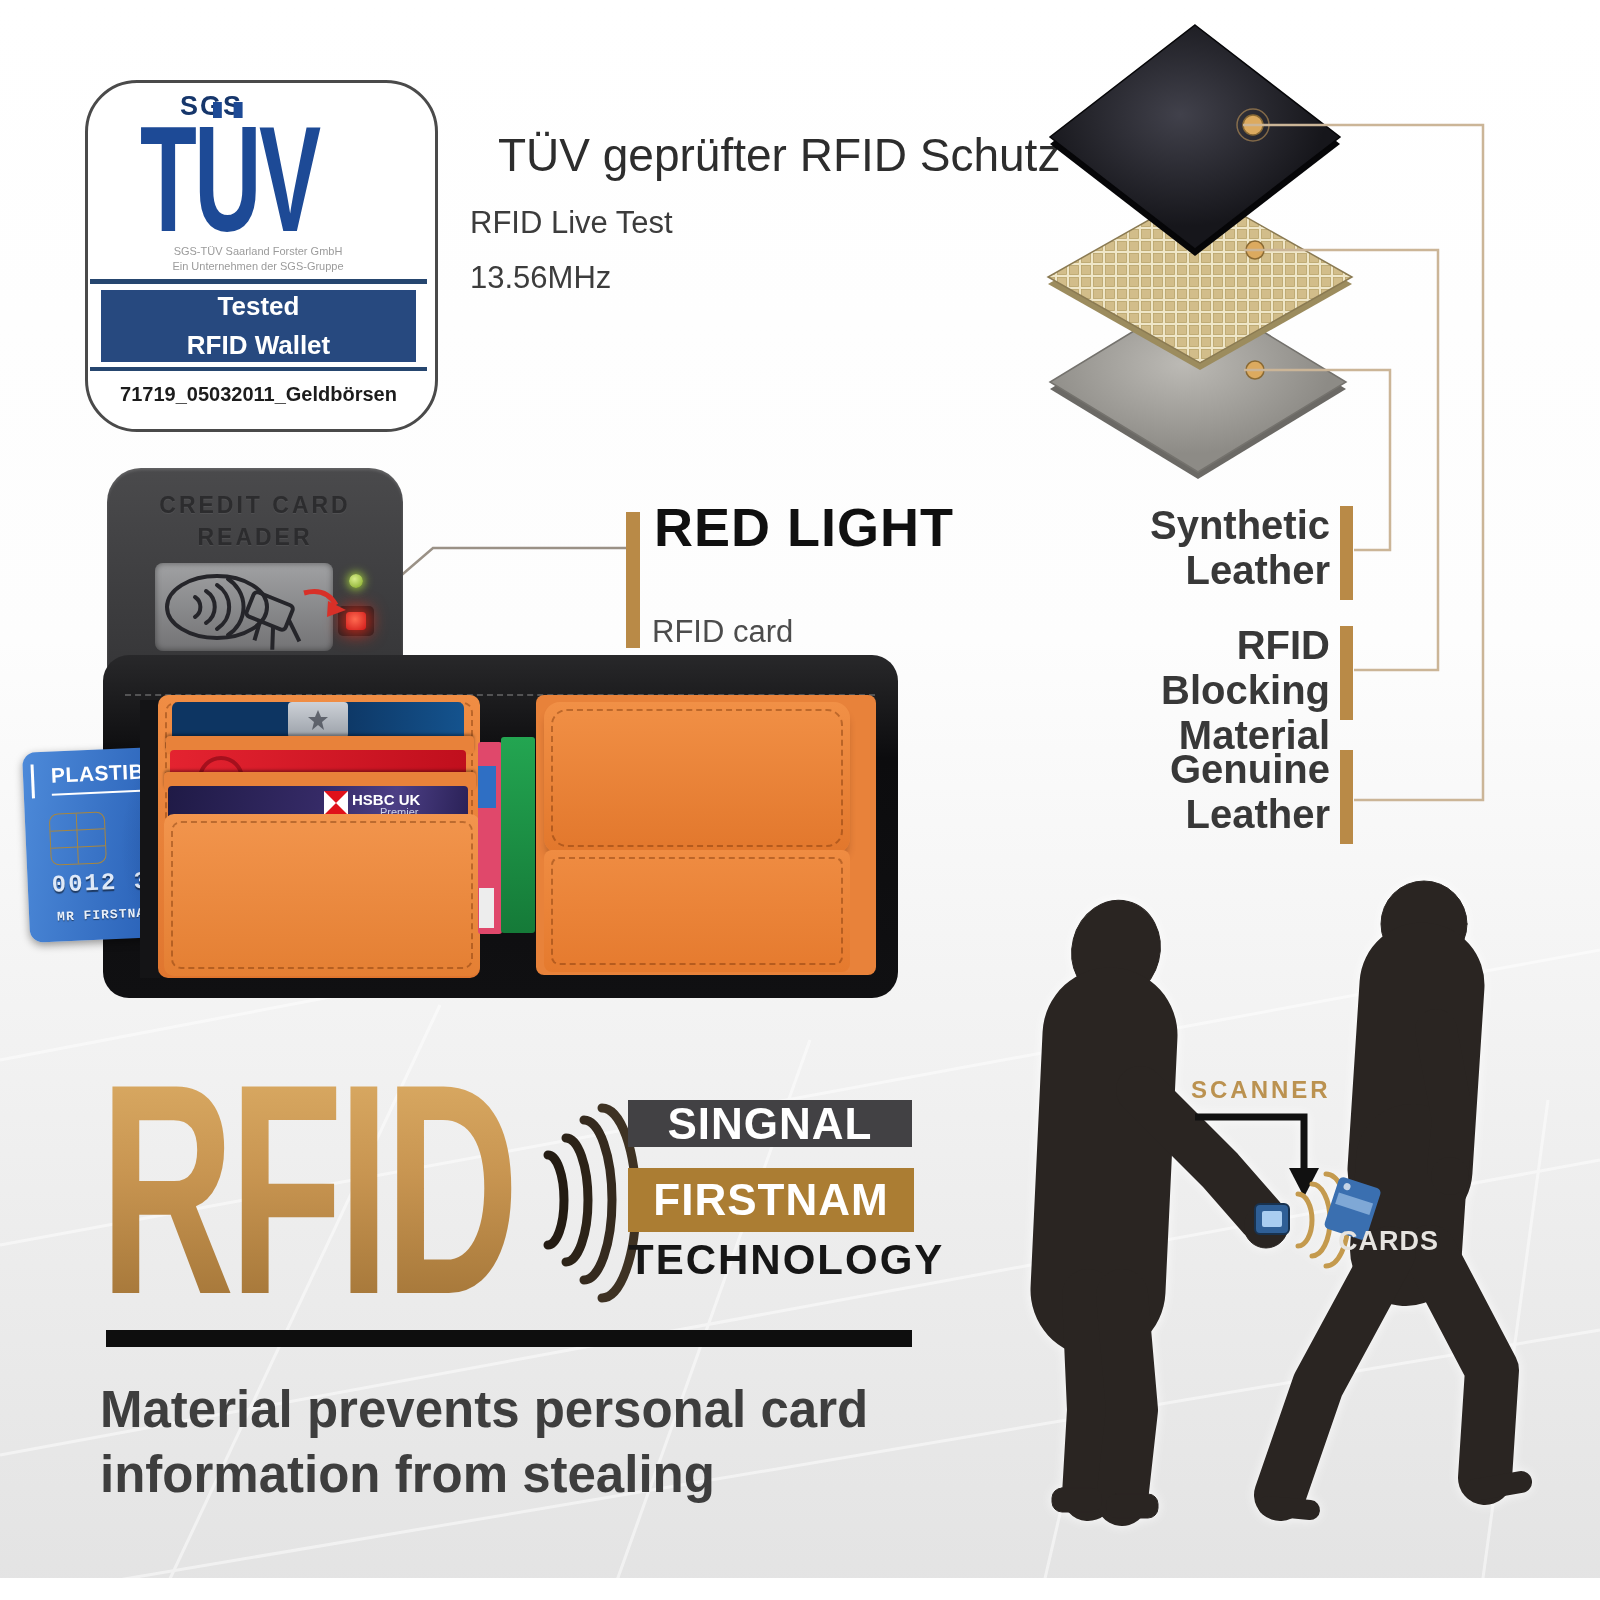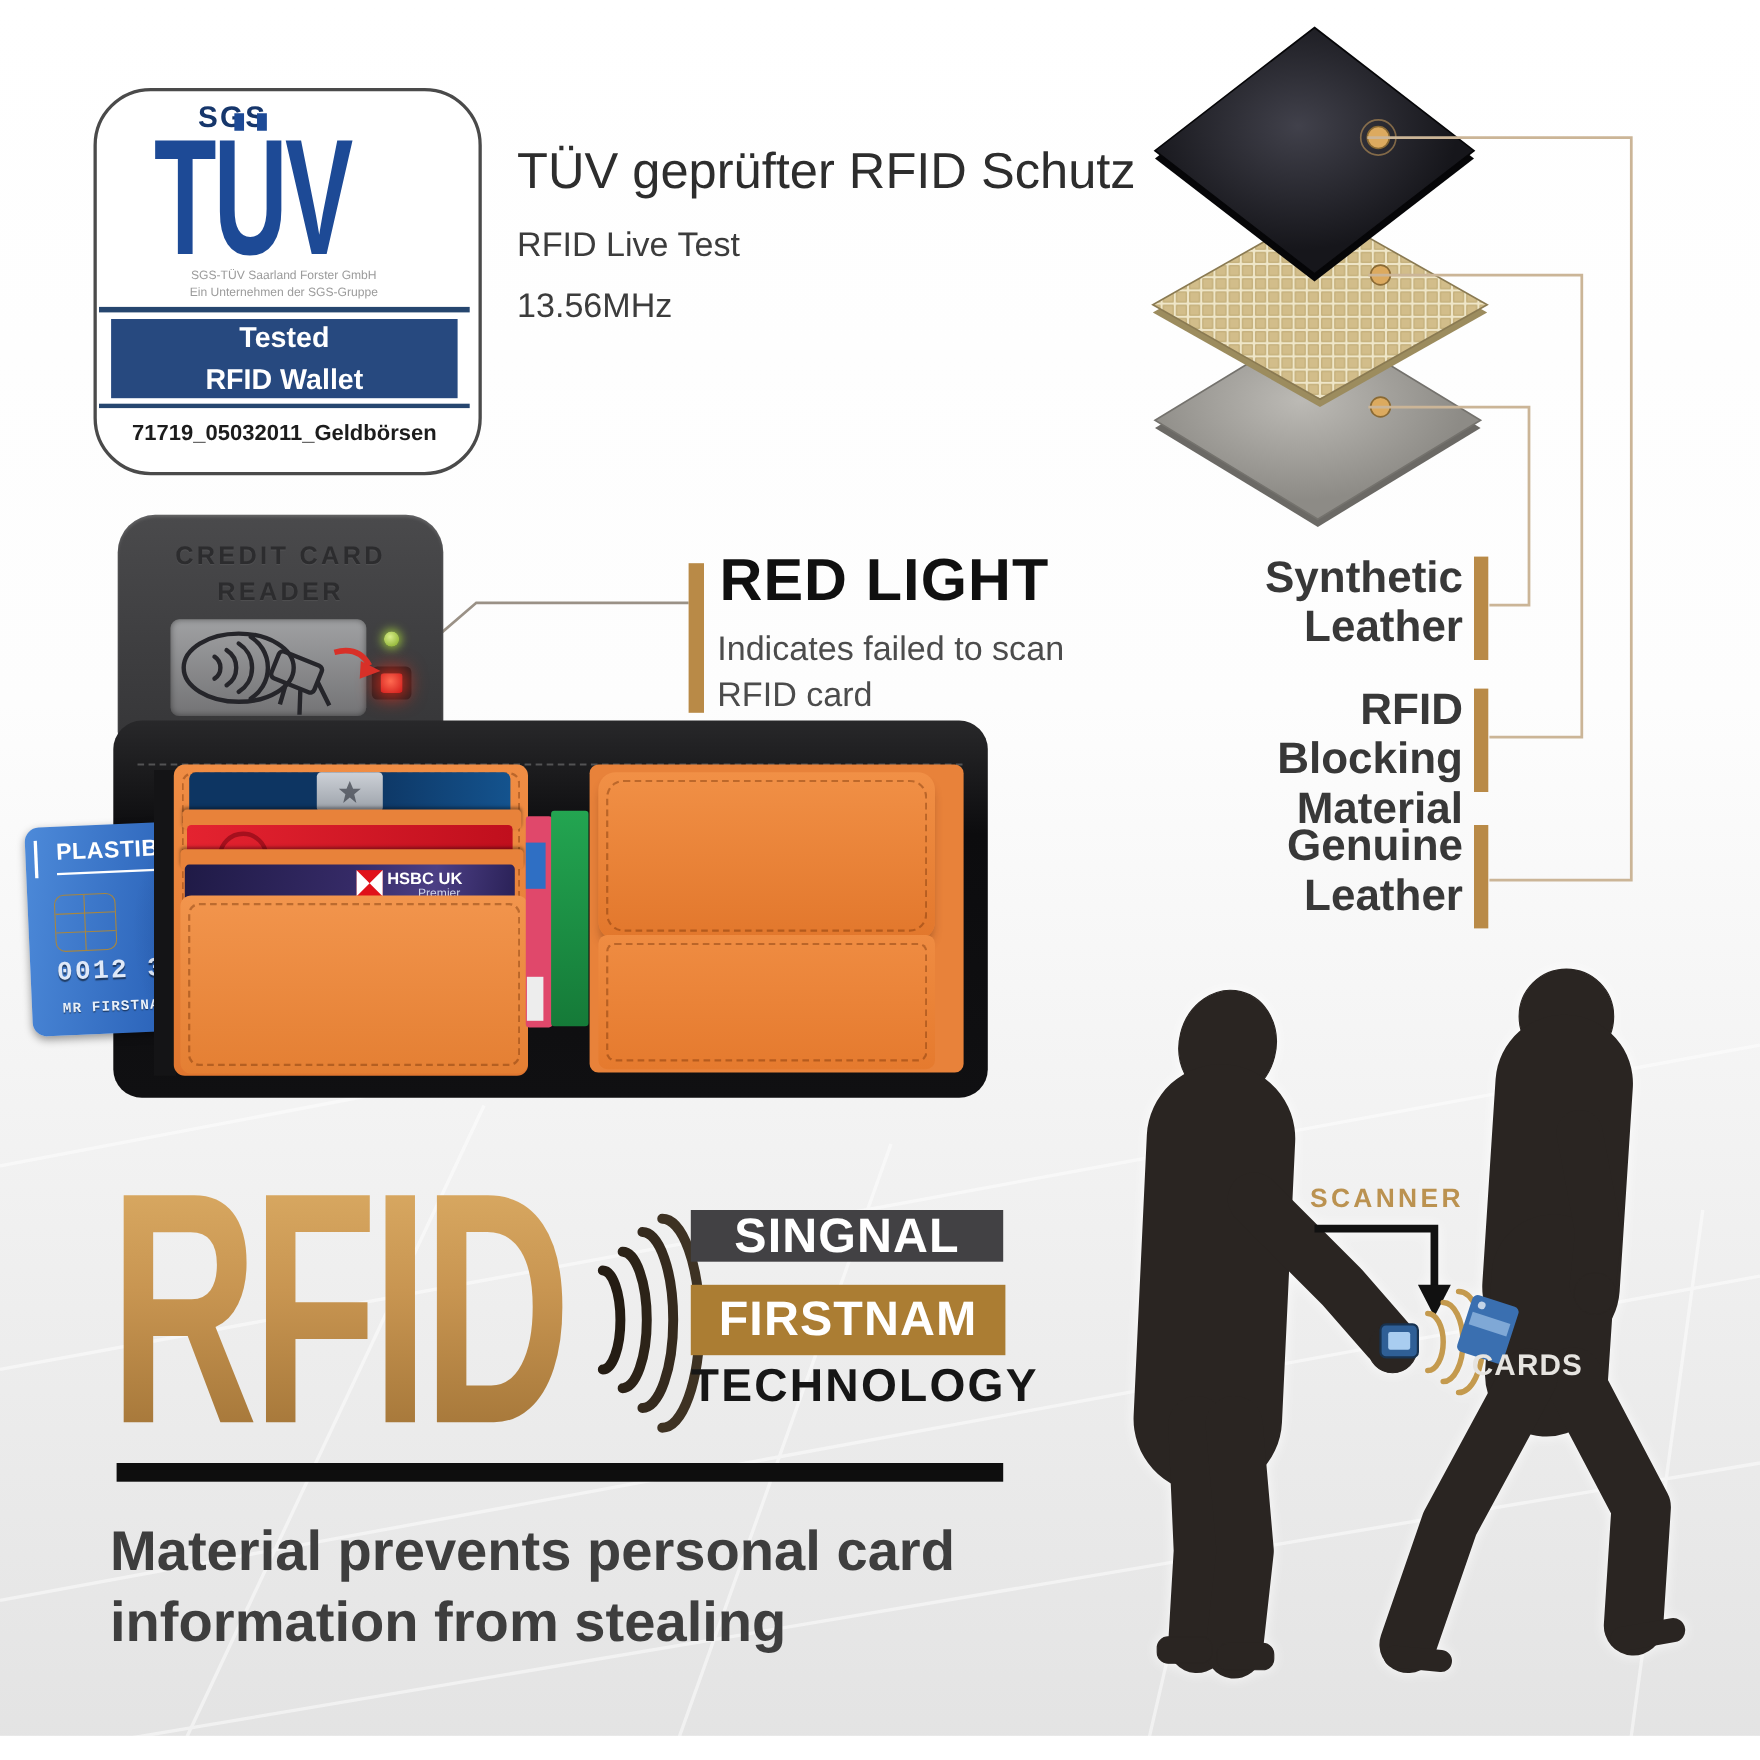--- a/index.html
+++ b/index.html
@@ -17,21 +17,21 @@
   .badge-sub1{left:25px;top:162px;width:290px;text-align:center;font-size:11px;color:#9b9b9b;}
   .badge-sub2{left:25px;top:177px;width:290px;text-align:center;font-size:11px;color:#9b9b9b;}
   .badge-rule{left:2px;width:337px;height:5px;background:#26466f;}
   .rule-top{top:196px;} .rule-bottom{top:284px;height:4px;}
   .badge-banner{left:13px;top:207px;width:315px;height:72px;background:var(--banner_navy);
     display:flex;flex-direction:column;align-items:center;justify-content:space-between;
     color:#fff;font-weight:bold;font-size:26px;line-height:33px;}
   .badge-code{left:0;top:300px;width:341px;text-align:center;font-weight:bold;font-size:20px;color:#1c1c1c;}
 
   
-  .hdr-title{left:470px;top:128px;font-size:46px;color:#2d2d2d;font-weight:500;}
+  .hdr-title{left:498px;top:128px;font-size:46px;color:#2d2d2d;font-weight:500;}
   .hdr-sub{left:470px;top:205px;font-size:31px;color:#3c3c3c;font-weight:500;}
   .hdr-freq{left:470px;top:260px;font-size:31px;color:#3c3c3c;font-weight:500;}
 
   
   .mat-label{width:270px;left:1060px;text-align:right;font-size:40px;font-weight:600;color:#383838;line-height:45px;}
   .mat-syn{top:503px;} .mat-rfid{top:623px;} .mat-gen{top:747px;}
   .gold-bar{left:1340px;width:13px;height:94px;background:var(--gold);}
   .bar-syn{top:506px;} .bar-rfid{top:626px;} .bar-gen{top:750px;}
 
   
@@ -241,21 +241,20 @@
   <div class="abs led-green"></div>
   <div class="abs led-red-bezel"></div>
   <div class="abs led-red"></div>
   <svg class="abs" style="left:298px;top:583px;" width="56" height="48" viewBox="0 0 56 48">
     <path d="M6,10 Q28,4 38,22" fill="none" stroke="#d83028" stroke-width="5"></path>
     <polygon points="30,18 48,27 29,34" fill="#d83028"></polygon>
   </svg>
 
   <div class="abs rlight-bar"></div>
   <div class="abs rlight-title">RED LIGHT</div>
-  <div class="abs rlight-d1">Indicates failed to scan</div>
   <div class="abs rlight-d2">RFID card</div>
 
   <div class="abs wallet-bg"></div>
   <div class="abs wallet-stitch-top"></div>
 
   <div class="abs blue-card">
     <div class="abs bc-tick"></div>
     <div class="abs bc-brand">PLASTIBANK</div>
     <div class="abs bc-line"></div>
     <div class="abs bc-chip"></div>

